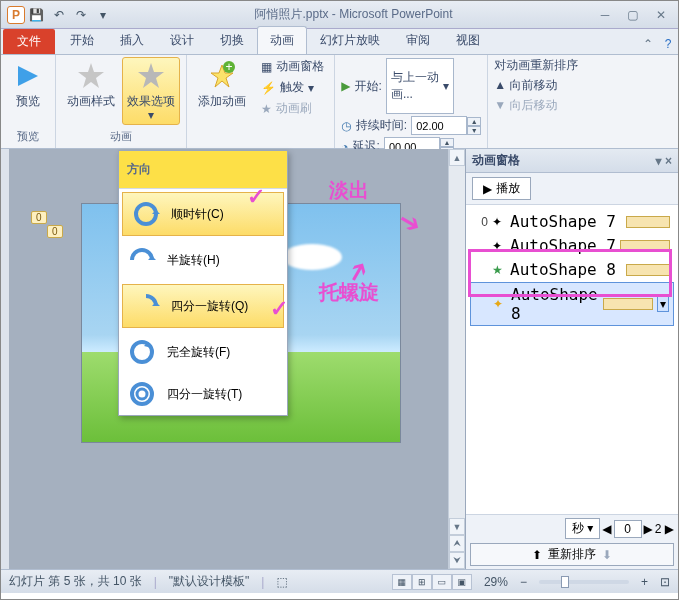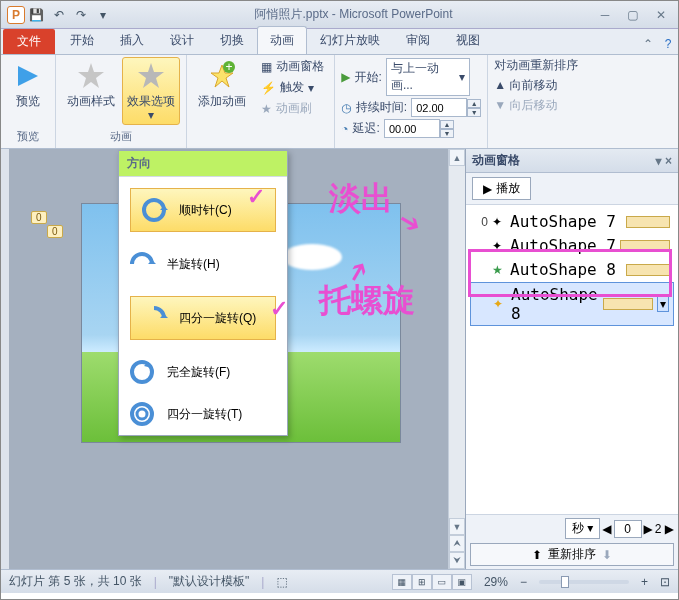--- a/index.html
+++ b/index.html
@@ -30,26 +30,26 @@
 .spinbtns{display:flex;flex-direction:column}
 .spinbtns div{width:14px;height:9px;border:1px solid #a8b7cc;background:#eef2f8;font-size:7px;line-height:7px;text-align:center;color:#456}
 .reorder{display:flex;flex-direction:column;gap:3px;color:#3a4b6a}
 .main{display:flex;height:420px}
 .leftgut{width:8px;background:#dde3ec}
 .canvas{flex:1;background:#a5b0bf;position:relative;overflow:hidden}
 .slide{position:absolute;left:72px;top:54px;width:320px;height:240px;border:1px solid #7a889c;overflow:hidden}
 .sky{position:absolute;inset:0;background:linear-gradient(#7fc1ee 0%,#a8d5f2 55%,#ccebff 62%,#9edc6e 62%,#6cbf3a 100%)}
 .cloud{position:absolute;background:#fff;border-radius:50%;filter:blur(1px)}
 .dropdown{position:absolute;left:118px;top:150px;width:170px;background:#fff;border:1px solid #9aa8bc;box-shadow:2px 3px 6px rgba(0,0,0,.25)}
-.ddhdr{background:#bef264;padding:4px 8px;color:#5a6b88;font-weight:bold;border-bottom:1px solid #d3dbe6}
+.ddhdr{background:#fde047;padding:10px 8px;color:#5a6b88;font-weight:bold;border-bottom:1px solid #d3dbe6}
 .dditem{display:flex;align-items:center;gap:10px;padding:6px 8px}
-.dditem.sel{background:linear-gradient(#fef6bd,#fddc68);border:1px solid #e5b24a;margin:11px}
+.dditem.sel{background:linear-gradient(#fef6bd,#fddc68);border:1px solid #e5b24a;margin:3px}
 .ddico{width:30px;height:30px;display:flex;align-items:center;justify-content:center}
 .chk{position:absolute;color:#e84fd1;font-size:22px;font-weight:bold}
-.annot{position:absolute;color:#e84fd1;font-size:32px;font-weight:bold}
+.annot{position:absolute;color:#e84fd1;font-size:20px;font-weight:bold}
 .arrow{position:absolute;color:#e84fd1;font-size:26px}
 .smalltag{position:absolute;border:1px solid #c9a94a;background:#fef0c0;padding:0 4px;font-size:10px;color:#7a5a10;border-radius:2px}
 .vscroll{width:17px;background:#e5eaf0;border-left:1px solid #c3cdda;display:flex;flex-direction:column}
 .sbtn{height:17px;border:1px solid #c3cdda;background:#f0f4f9;display:flex;align-items:center;justify-content:center;color:#678;font-size:9px}
 .sflex{flex:1}
 .apane{width:213px;border-left:1px solid #9aa8bc;background:#eef2f8;display:flex;flex-direction:column}
 .apane .hdr{background:linear-gradient(#e4eaf2,#d4dde9);border-bottom:1px solid #b0bdd0;padding:3px 6px;display:flex;align-items:center;justify-content:space-between;color:#3a4b6a;font-weight:bold}
 .apane .hdr .x{width:16px;text-align:center;color:#678}
 .apane .ctl{padding:4px 6px;border-bottom:1px solid #ccd5e2}
 .playbtn{border:1px solid #9aa8bc;background:#fff;padding:2px 10px;display:inline-flex;align-items:center;gap:4px}
@@ -68,21 +68,21 @@
 .reorderbtn{border:1px solid #9aa8bc;background:#f6f8fb;padding:2px 8px;display:flex;align-items:center;gap:6px;justify-content:center}
 .status{height:24px;background:linear-gradient(#e8edf4,#d5dde8);border-top:1px solid #b0bdd0;display:flex;align-items:center;padding:0 8px;gap:12px;color:#456;font-size:11px}
 .status .sep{color:#aac}
 .status .spacer{flex:1}
 .viewbtns{display:flex;gap:0}
 .viewbtns div{width:20px;height:16px;border:1px solid #b7c2d3;background:#eef2f8;display:flex;align-items:center;justify-content:center;font-size:9px}
 .zoomslider{width:90px;height:4px;background:#cfd8e5;position:relative;border-radius:2px}
 .zoomslider .th{position:absolute;width:8px;height:12px;background:#fff;border:1px solid #8a9ab2;top:-4px;left:22px}
 svg{display:block}
 .gray{color:#9aa8bc}
-.combo{border:1px solid #a8b7cc;background:#fff;padding:1px 4px;width:84px;display:flex;justify-content:space-between;align-items:center}
+.combo{border:1px solid #a8b7cc;background:#fff;padding:10px 4px;width:68px;display:flex;justify-content:space-between;align-items:center}
 </style>
 </head>
 <body>
 
 <div class="titlebar">
   <div class="qat">
     <div class="p-icon">P</div>
     <div class="qbtn">💾</div>
     <div class="qbtn">↶</div>
     <div class="qbtn">↷</div>

